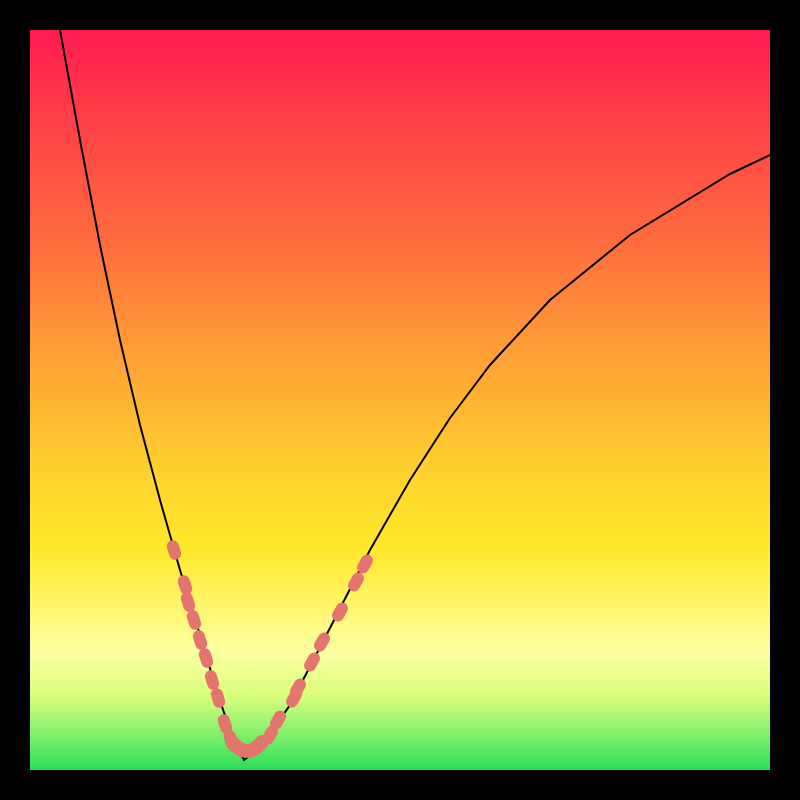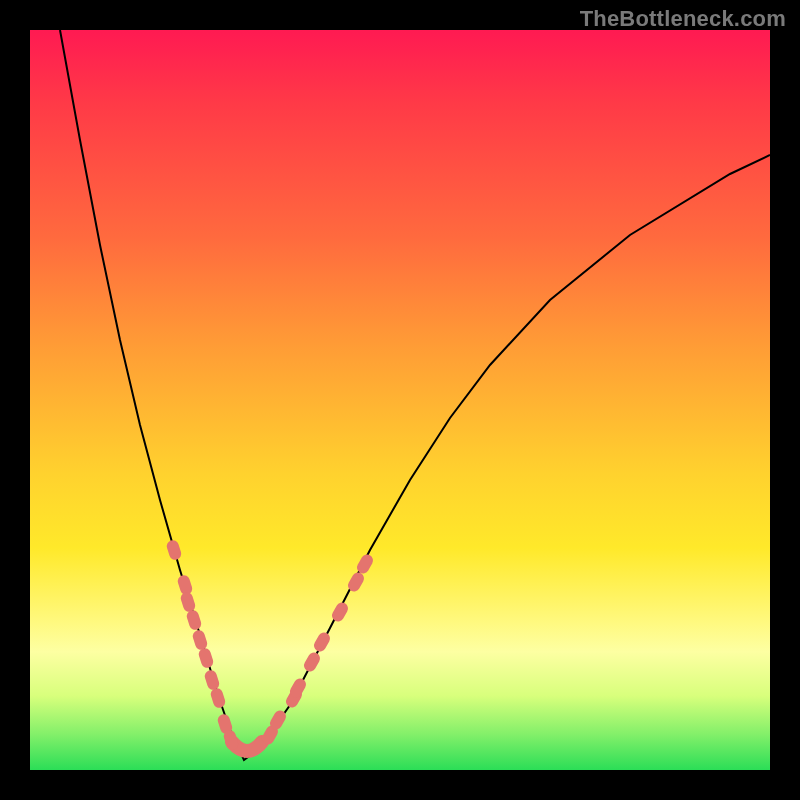--- a/index.html
+++ b/index.html
@@ -99,14 +99,13 @@
           <rect x="-10" y="-6" width="20" height="12" rx="6" class="pill" transform="translate(264,668) rotate(-60)"></rect>
           <rect x="-10" y="-6" width="20" height="12" rx="6" class="pill" transform="translate(268,658) rotate(-60)"></rect>
           <rect x="-10" y="-6" width="20" height="12" rx="6" class="pill" transform="translate(282,632) rotate(-60)"></rect>
           <rect x="-10" y="-6" width="20" height="12" rx="6" class="pill" transform="translate(292,612) rotate(-60)"></rect>
           <rect x="-10" y="-6" width="20" height="12" rx="6" class="pill" transform="translate(310,582) rotate(-60)"></rect>
           <rect x="-10" y="-6" width="20" height="12" rx="6" class="pill" transform="translate(326,552) rotate(-60)"></rect>
           <rect x="-10" y="-6" width="20" height="12" rx="6" class="pill" transform="translate(335,534) rotate(-60)"></rect>
         </g>
     </svg>
   </div>
-  <div class="watermark">TheBottleneck.com</div>
 </div>
 
 </body></html>

